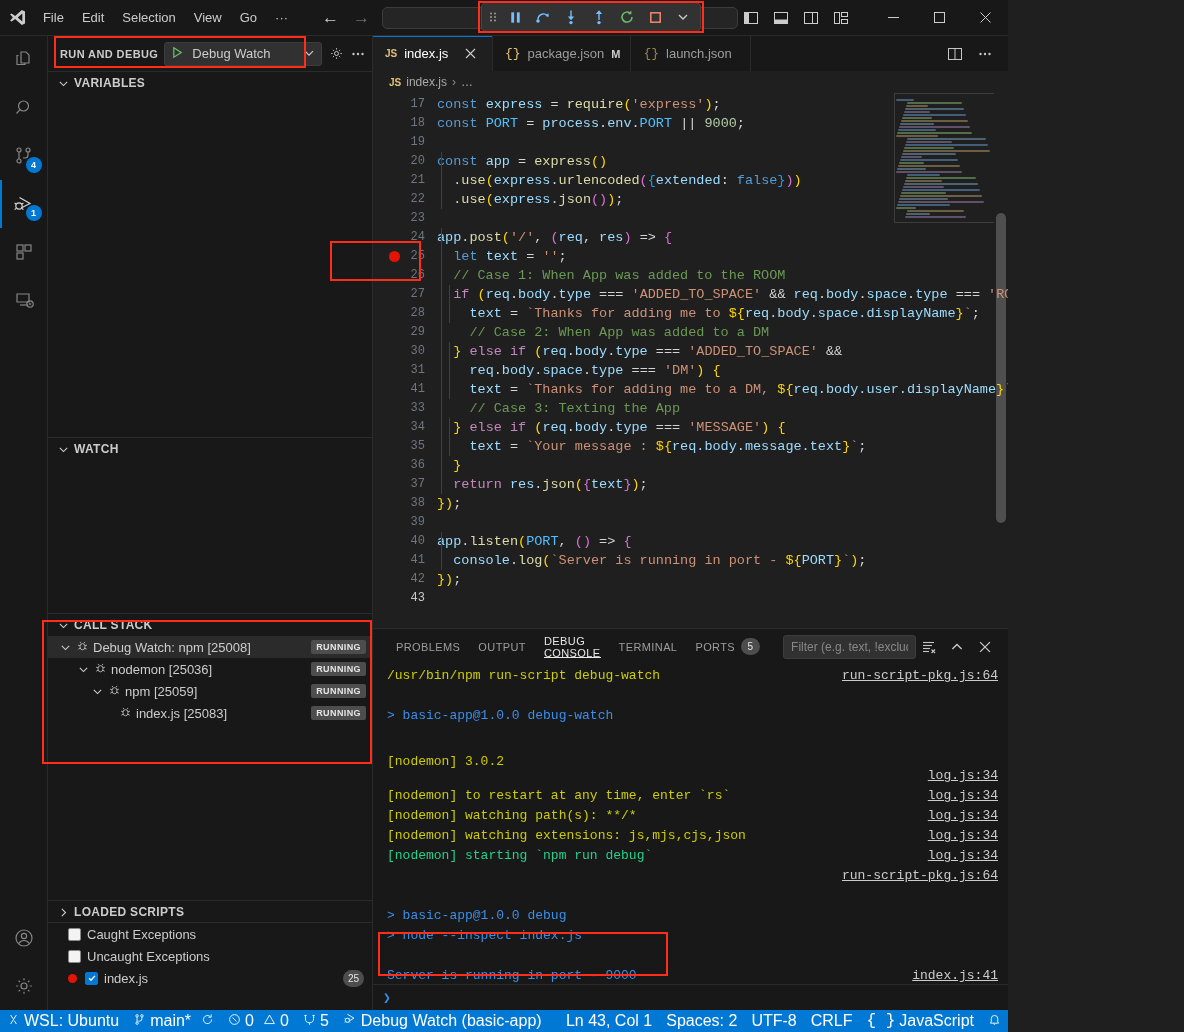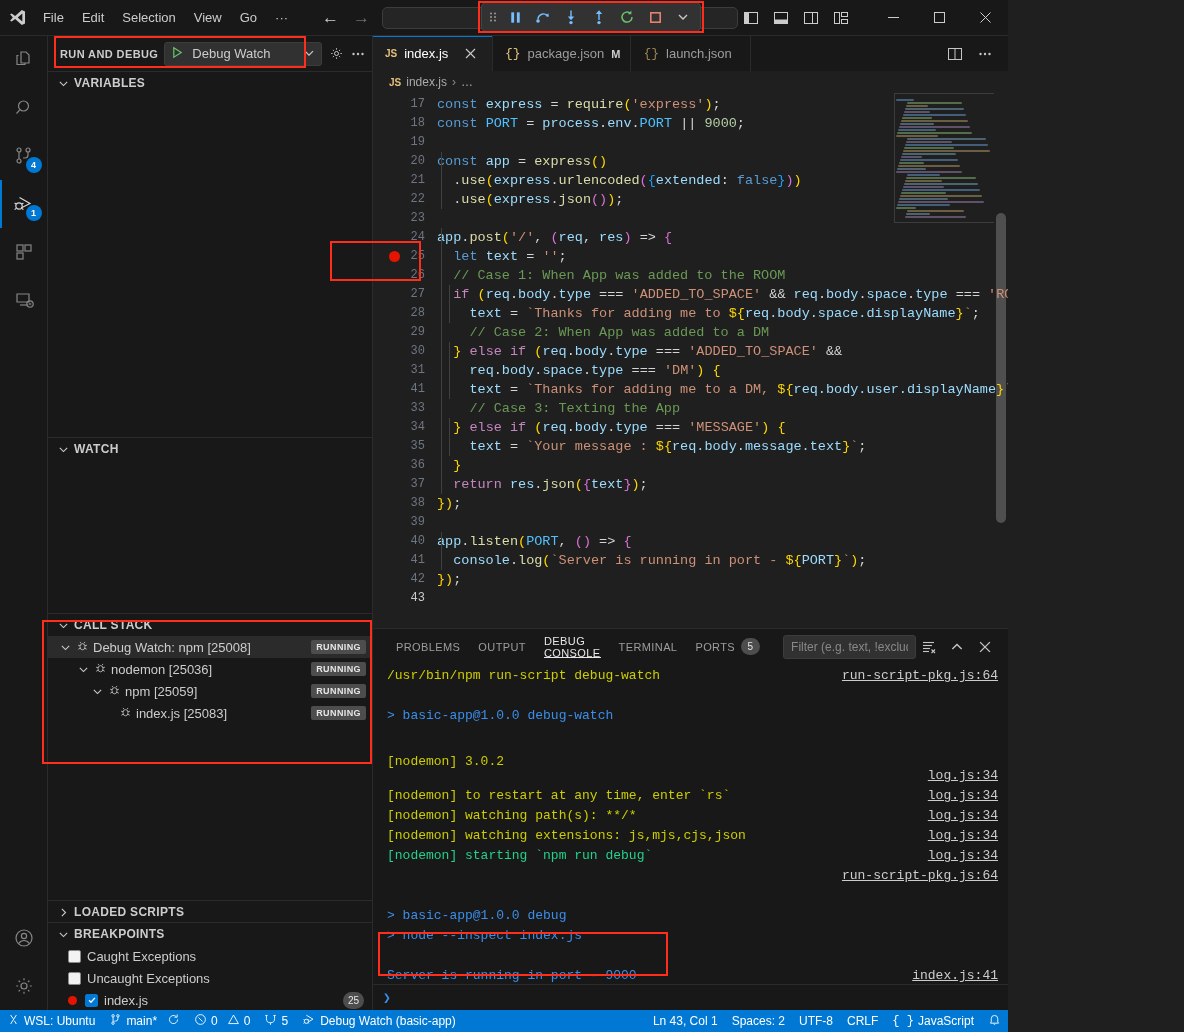--- a/index.html
+++ b/index.html
@@ -184,21 +184,21 @@
   .src-link {
     position: absolute; right: 10px; font-family: "Liberation Mono", monospace; font-size: 13px;
     line-height: 20px; height: 20px; color: #cccccc; text-decoration: underline;
   }
   .console-input { height: 26px; display: flex; align-items: center; gap: 8px; padding-left: 10px; border-top: 1px solid #2b2b2b; flex: 0 0 26px; }
   .ci-chevron { color: #3b8eea; font-size: 13px; font-family: "Liberation Mono", monospace; }
 
   
   .statusbar {
     height: 22px; flex: 0 0 22px; background: #0078d4; display: flex; align-items: center;
-    color: #ffffff; font-size: 12px; padding: 0 0 0 0;
+    color: #ffffff; font-size: 16px; padding: 0 0 0 0;
   }
   .sb-item { display: flex; align-items: center; gap: 4px; padding: 0 7px; height: 22px; white-space: nowrap; }
   .sb-right { margin-left: auto; display: flex; align-items: center; }
 
   
   .anno { position: absolute; border: 2px solid #ff2d1a; z-index: 60; pointer-events: none; }
 </style>
 </head>
 <body>
 
@@ -530,28 +530,20 @@
           <span class="twisty">
             <svg width="11" height="11" viewBox="0 0 12 12">
                 <path d="M4.2 2l4 4-4 4" fill="none" stroke="currentColor" stroke-width="1.2"></path>
               </svg>
           </span>
           <span>LOADED SCRIPTS</span>
         </div>
       </div>
 
       <div class="section" style="flex:0 0 88px;">
-        <div class="section-hdr">
-          <span class="twisty">
-            <svg width="11" height="11" viewBox="0 0 12 12">
-                <path d="M2 4.2l4 4 4-4" fill="none" stroke="currentColor" stroke-width="1.2"></path>
-              </svg>
-          </span>
-          <span>BREAKPOINTS</span>
-        </div>
         <div class="sec-body">
           <div class="bp-row">
             <span class="chk"></span>
             <span>Caught Exceptions</span>
           </div>
           <div class="bp-row">
             <span class="chk"></span>
             <span>Uncaught Exceptions</span>
           </div>
           <div class="bp-row" style="padding-left:35px;">

